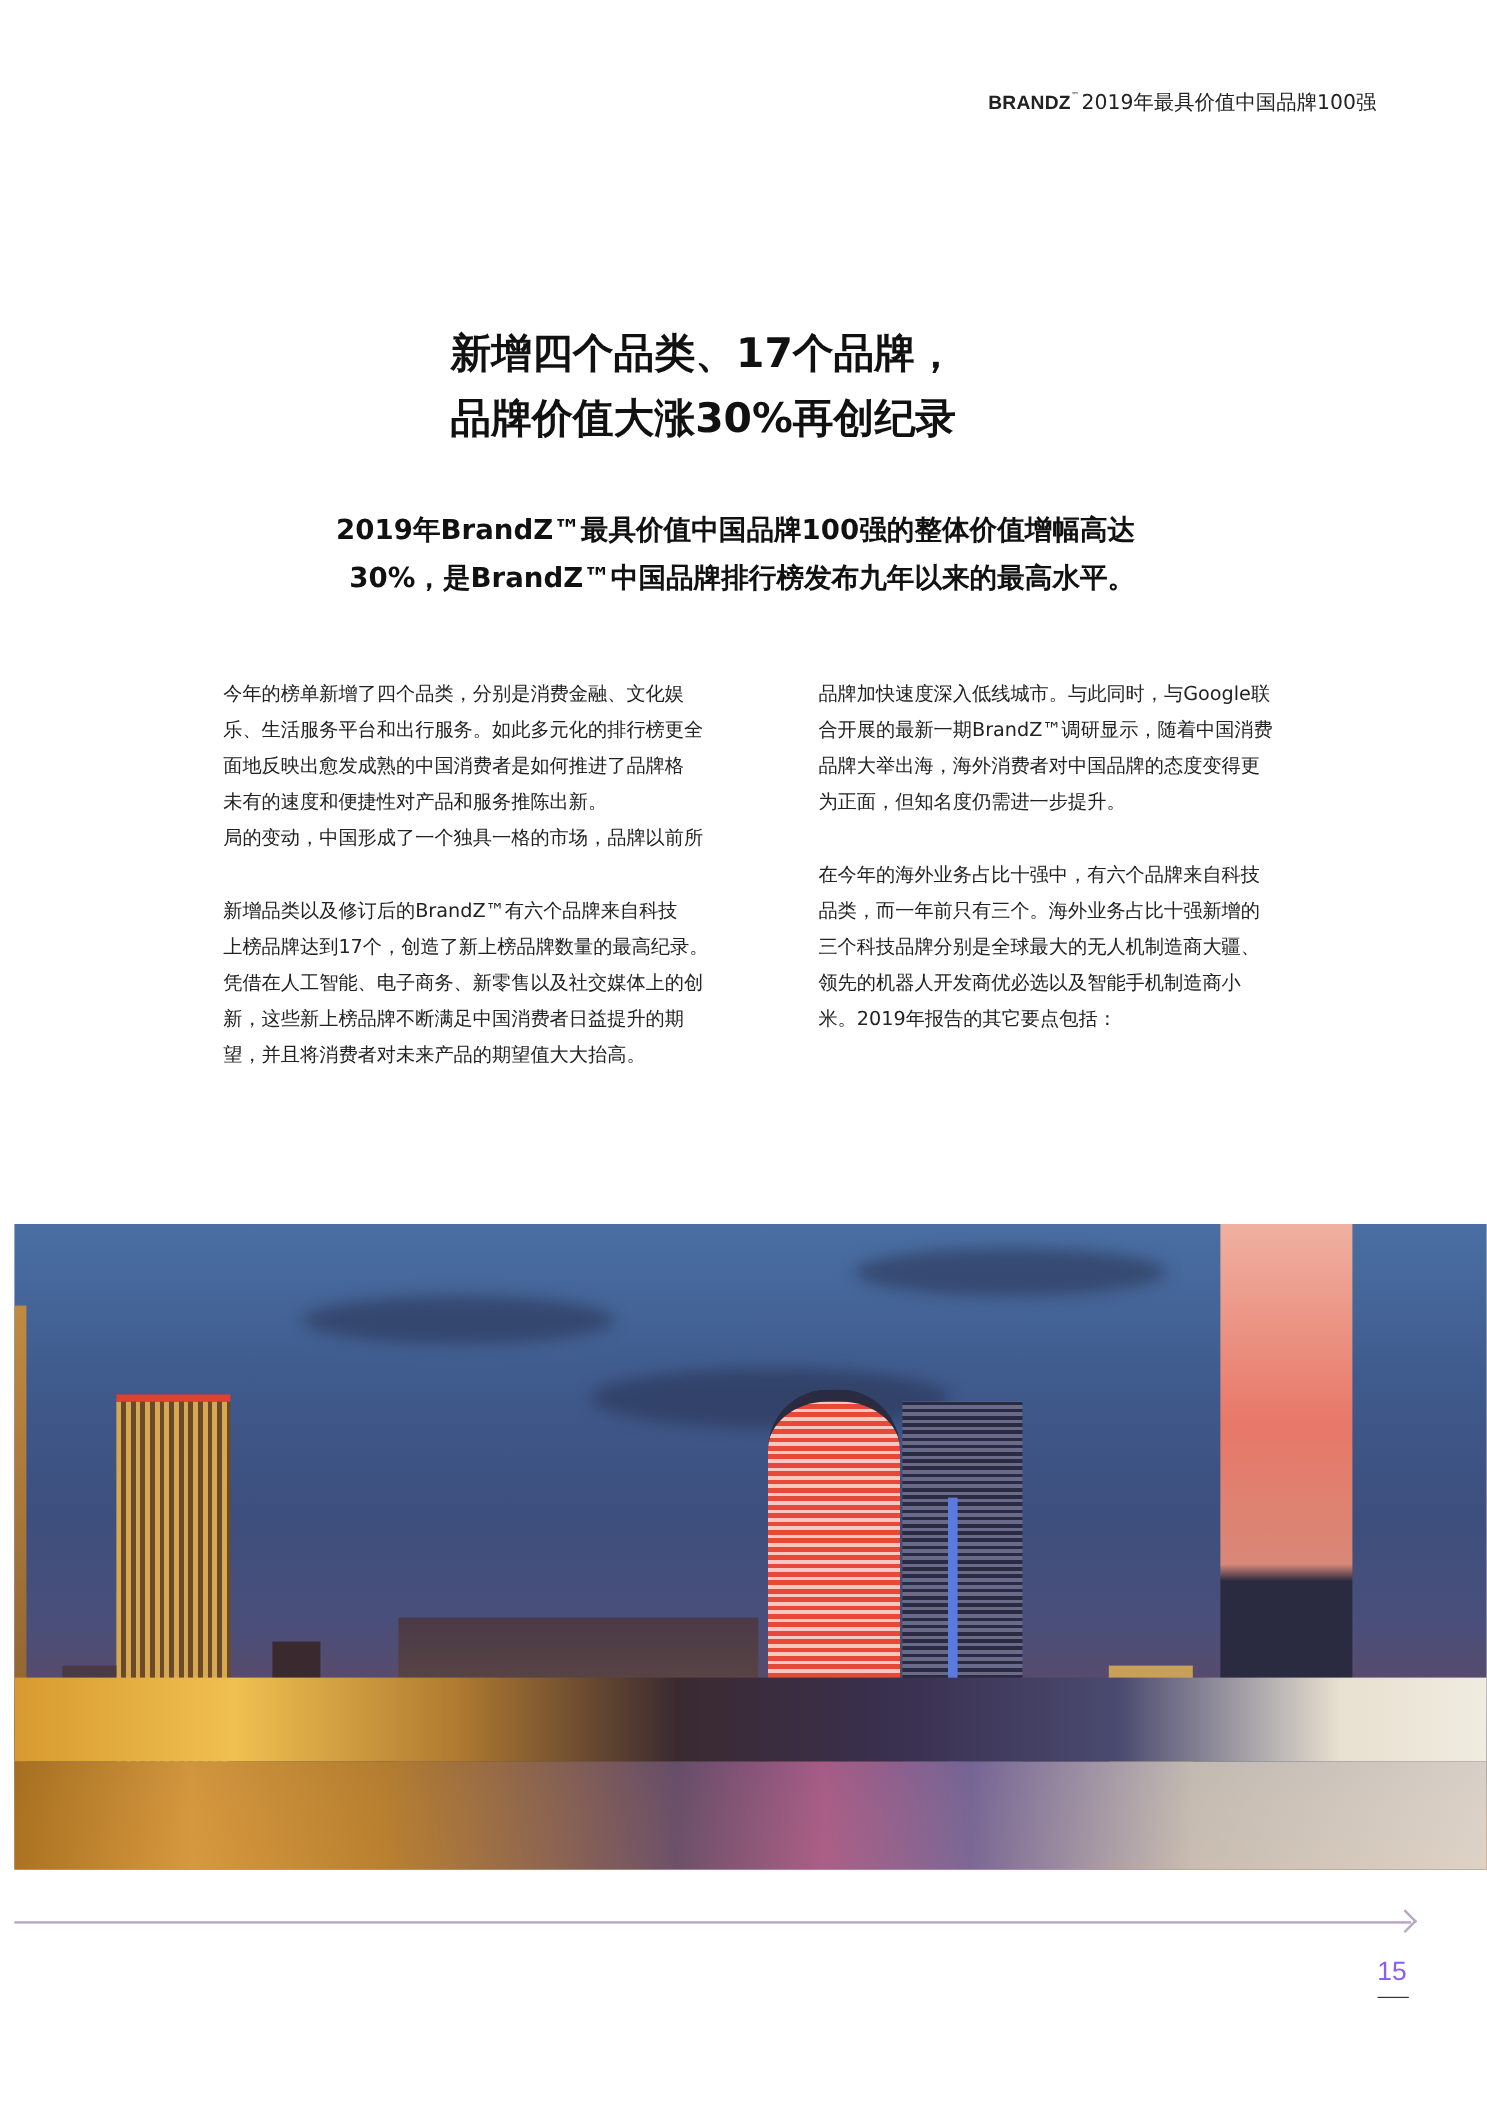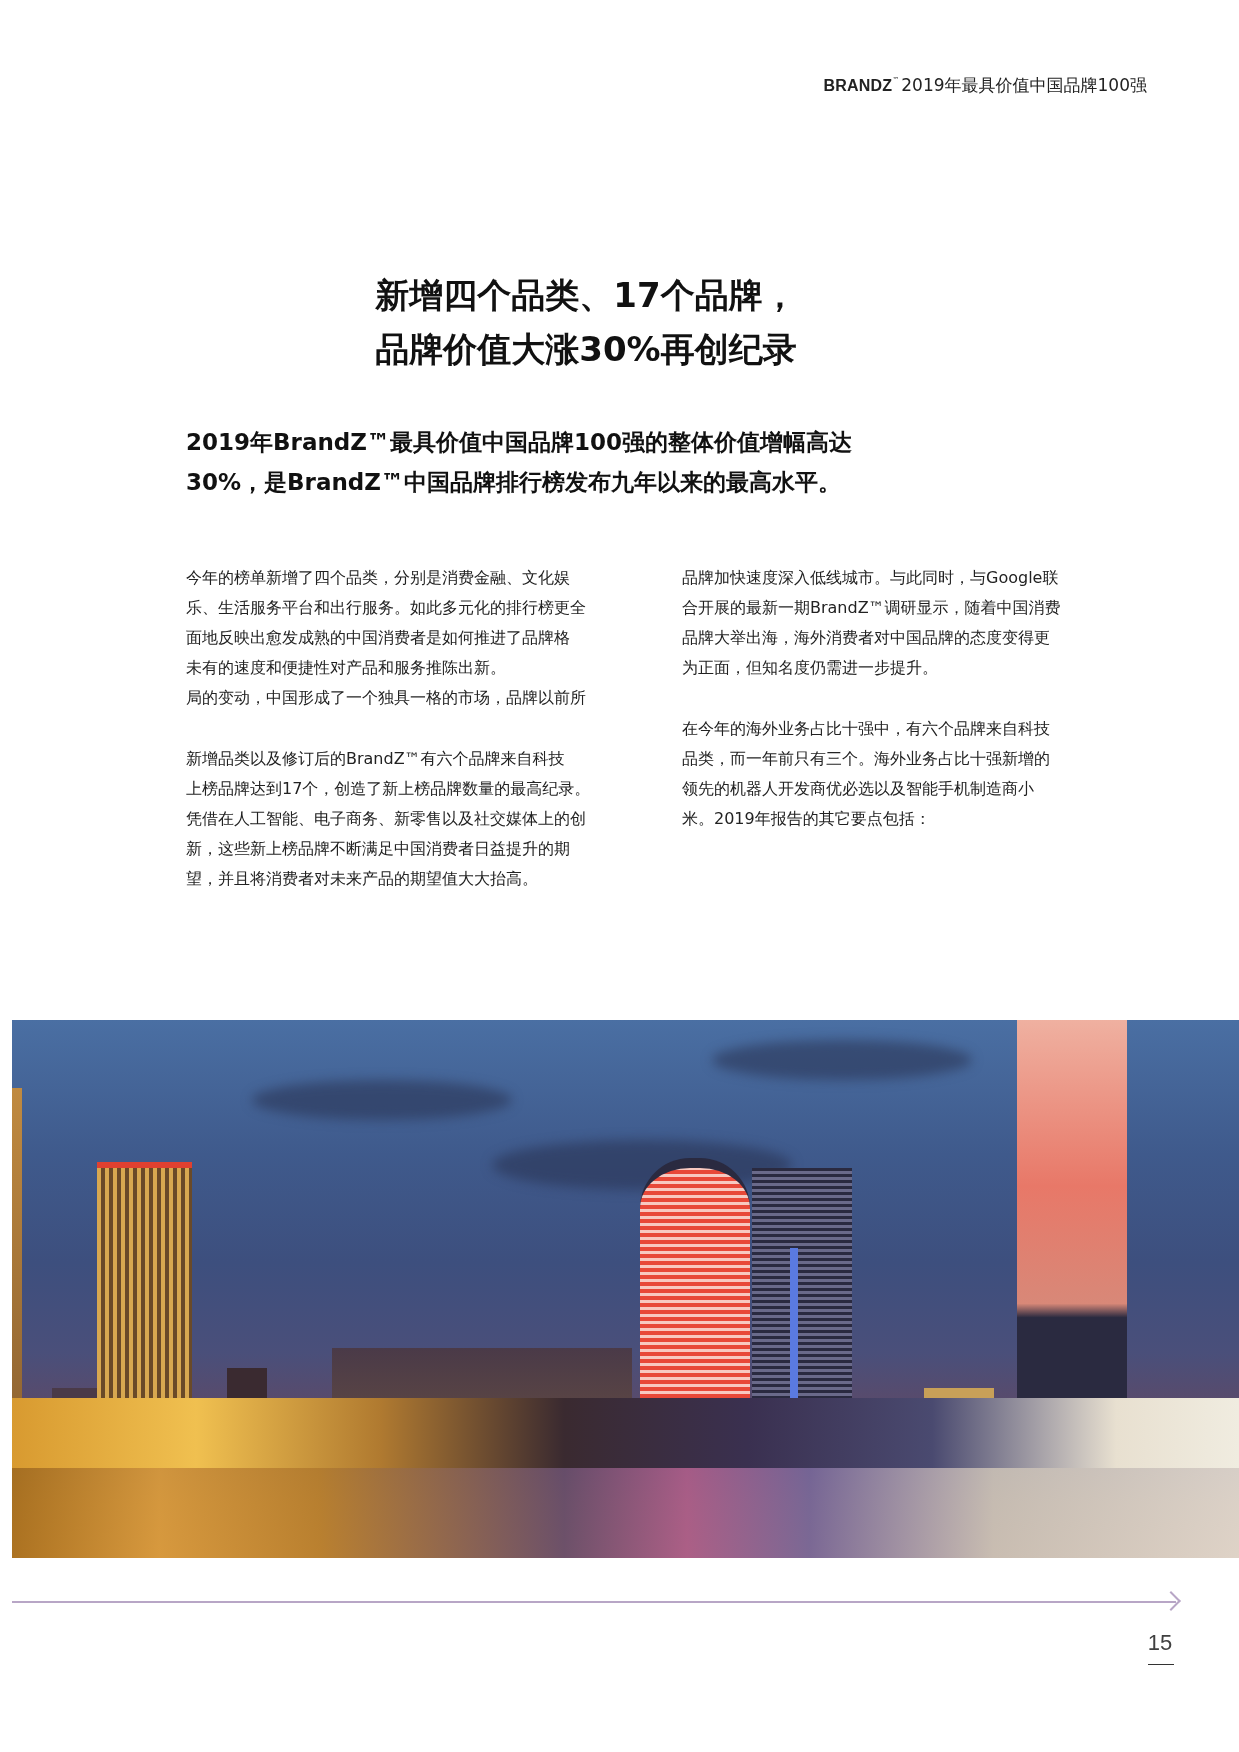--- a/index.html
+++ b/index.html
@@ -3,39 +3,39 @@
 <meta charset="utf-8">
 <style>
   html, body { margin:0; padding:0; background:#ffffff; }
   body { width:1239px; height:1752px; position:relative; overflow:hidden;
          font-family:"DejaVu Sans", "Liberation Sans", sans-serif; color:#1a1a1a; }
   .running-header { position:absolute; top:54px; right:92px; font-size:17px; color:#222; white-space:nowrap;margin-top:20px; }
   .running-header .brand { font-family:"Liberation Sans", sans-serif; font-weight:bold; font-size:16px; letter-spacing:0.2px; }
   .running-header .tm { font-size:7px; vertical-align:top; position:relative; top:2px; margin-right:2px; }
   .page-title { position:absolute; left:186px; top:268px; margin:0; font-size:34px; line-height:54px; font-weight:bold; color:#111; width:800px;text-align:center; }
   .page-title span { display:block; }
-  .lead { position:absolute; left:186px; top:422px; margin:0; font-size:23px; line-height:40px; font-weight:bold; color:#111; width:760px; }
+  .lead { position:absolute; left:186px; top:422px; margin:0; font-size:23px; line-height:40px; font-weight:bold; color:#111; width:760px;text-align:right; }
   .lead span { display:block; }
   .col { position:absolute; top:563px; width:460px; font-size:16px; line-height:30px; color:#222; }
   .col.left { left:186px; }
   .col.right { left:682px; }
   .col p { margin:0 0 31px 0; }
   .col p span { display:block; white-space:nowrap; }
   .photo { position:absolute; left:12px; top:1020px; width:1227px; height:538px; overflow:hidden;
            background:linear-gradient(180deg,#4a6fa3 0%,#3f5a8c 25%,#3d4f7e 45%,#4a4f7a 62%,#5a4a6a 72%,#2a2430 80%,#6a4a2a 90%,#8a5a2a 100%); }
   .photo .sky-cloud { position:absolute; border-radius:50%; background:rgba(40,50,80,0.55); filter:blur(6px); }
   .photo .bldg { position:absolute; bottom:90px; }
   .photo .water { position:absolute; left:0; right:0; bottom:0; height:90px;
                   background:linear-gradient(90deg,#b07520 0%,#e0a040 12%,#c08530 25%,#6a5070 45%,#b06090 55%,#7a6aa0 65%,#d0c8c0 80%,#e8e0d8 100%); opacity:0.9; }
   .photo .river-bank { position:absolute; left:0; right:0; bottom:90px; height:70px;
                   background:linear-gradient(90deg,#d89a30 0%,#f0c050 15%,#b07a30 30%,#3a2a30 45%,#3a3050 60%,#4a4a70 75%,#e8e0d0 90%,#f0ece0 100%); }
   .footer-rule { position:absolute; left:12px; top:1601px; width:1164px; height:2px; background:#b8a6c6; }
   .footer-arrow { position:absolute; left:1164px; top:1594px; width:12px; height:12px;
                   border-top:2px solid #b8a6c6; border-right:2px solid #b8a6c6; transform:rotate(45deg); }
-  .page-number { position:absolute; left:1140px; top:1630px; width:40px; text-align:center; font-size:22px; color:#404040; font-family:"Liberation Sans", sans-serif; }
+  .page-number { position:absolute; left:1140px; top:1630px; width:40px; text-align:center; font-size:22px; color:#8b5cf6; font-family:"Liberation Sans", sans-serif; }
   .page-number-underline { position:absolute; left:1148px; top:1664px; width:26px; height:1px; background:#333; }
 </style>
 </head>
 <body>
 
 <div class="running-header">
   <span class="brand">BRANDZ</span><span class="tm">™</span><span>2019年最具价值中国品牌100强</span>
 </div>
 
 <h1 class="page-title">
@@ -68,20 +68,21 @@
 <div class="col right">
   <p>
     <span>品牌加快速度深入低线城市。与此同时，与Google联</span>
     <span>合开展的最新一期BrandZ™调研显示，随着中国消费</span>
     <span>品牌大举出海，海外消费者对中国品牌的态度变得更</span>
     <span>为正面，但知名度仍需进一步提升。</span>
   </p>
   <p>
     <span>在今年的海外业务占比十强中，有六个品牌来自科技</span>
     <span>品类，而一年前只有三个。海外业务占比十强新增的</span>
+    <span>三个科技品牌分别是全球最大的无人机制造商大疆、</span>
     <span>领先的机器人开发商优必选以及智能手机制造商小</span>
     <span>米。2019年报告的其它要点包括：</span>
   </p>
 </div>
 
 <div class="photo">
   <div class="sky-cloud" style="left:240px;top:60px;width:260px;height:40px;"></div>
   <div class="sky-cloud" style="left:480px;top:120px;width:300px;height:50px;"></div>
   <div class="sky-cloud" style="left:700px;top:20px;width:260px;height:40px;"></div>
 

